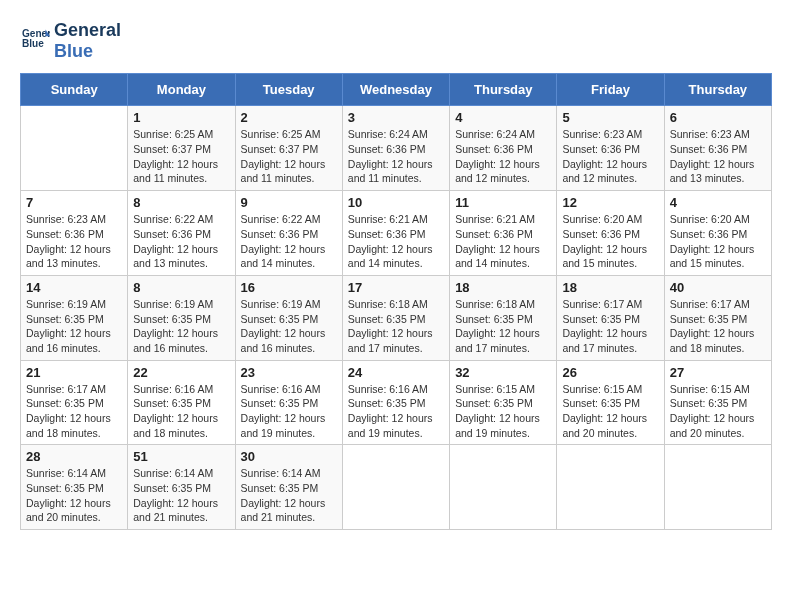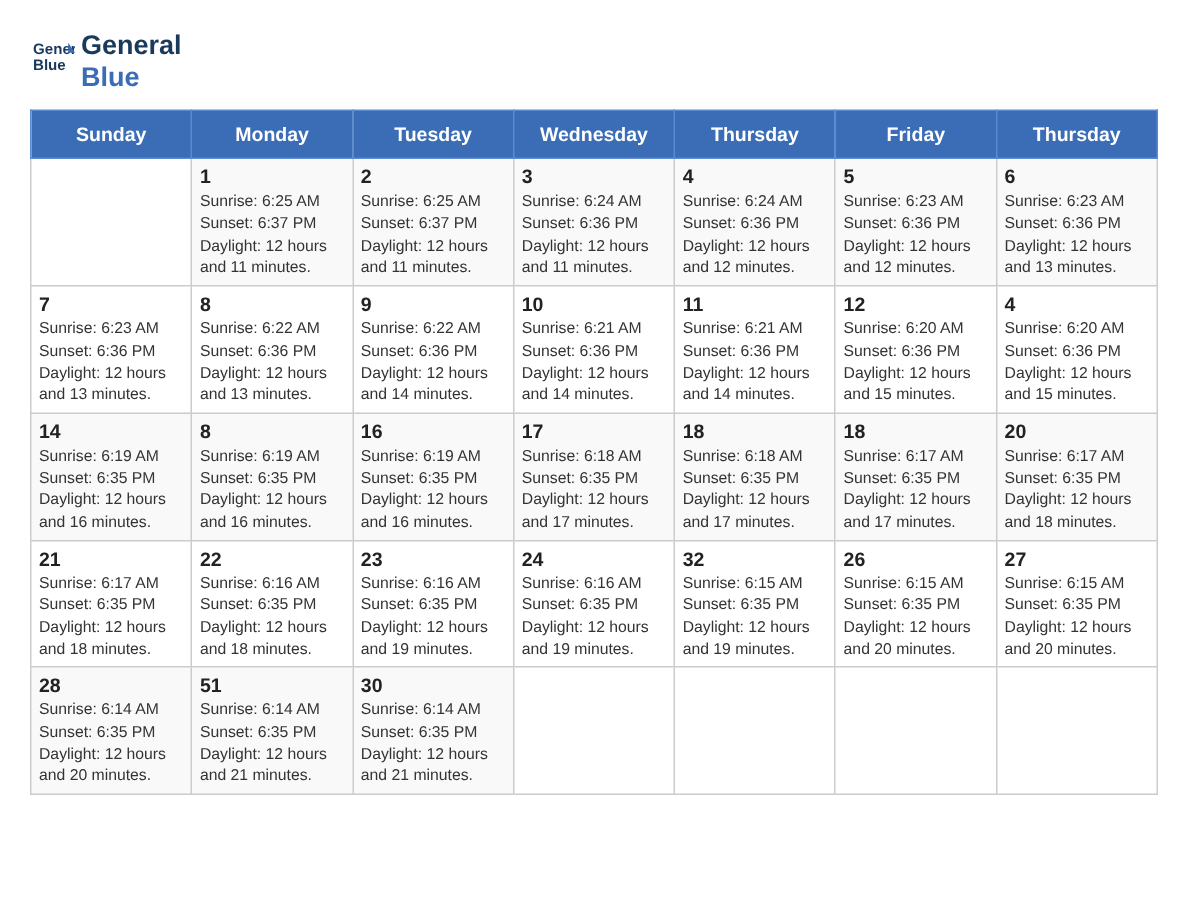--- a/index.html
+++ b/index.html
@@ -189,21 +189,21 @@
         </td>
         <td>
           <span class="day-number">18</span>
           <div class="day-info">Sunrise: 6:18 AM<br>Sunset: 6:35 PM<br>Daylight: 12 hours and 17 minutes.</div>
         </td>
         <td>
           <span class="day-number">18</span>
           <div class="day-info">Sunrise: 6:17 AM<br>Sunset: 6:35 PM<br>Daylight: 12 hours and 17 minutes.</div>
         </td>
         <td>
-          <span class="day-number">20</span>
+          <span class="day-number">40</span>
           <div class="day-info">Sunrise: 6:17 AM<br>Sunset: 6:35 PM<br>Daylight: 12 hours and 18 minutes.</div>
         </td>
       </tr>
       <tr>
         <td>
           <span class="day-number">21</span>
           <div class="day-info">Sunrise: 6:17 AM<br>Sunset: 6:35 PM<br>Daylight: 12 hours and 18 minutes.</div>
         </td>
         <td>
           <span class="day-number">22</span>

